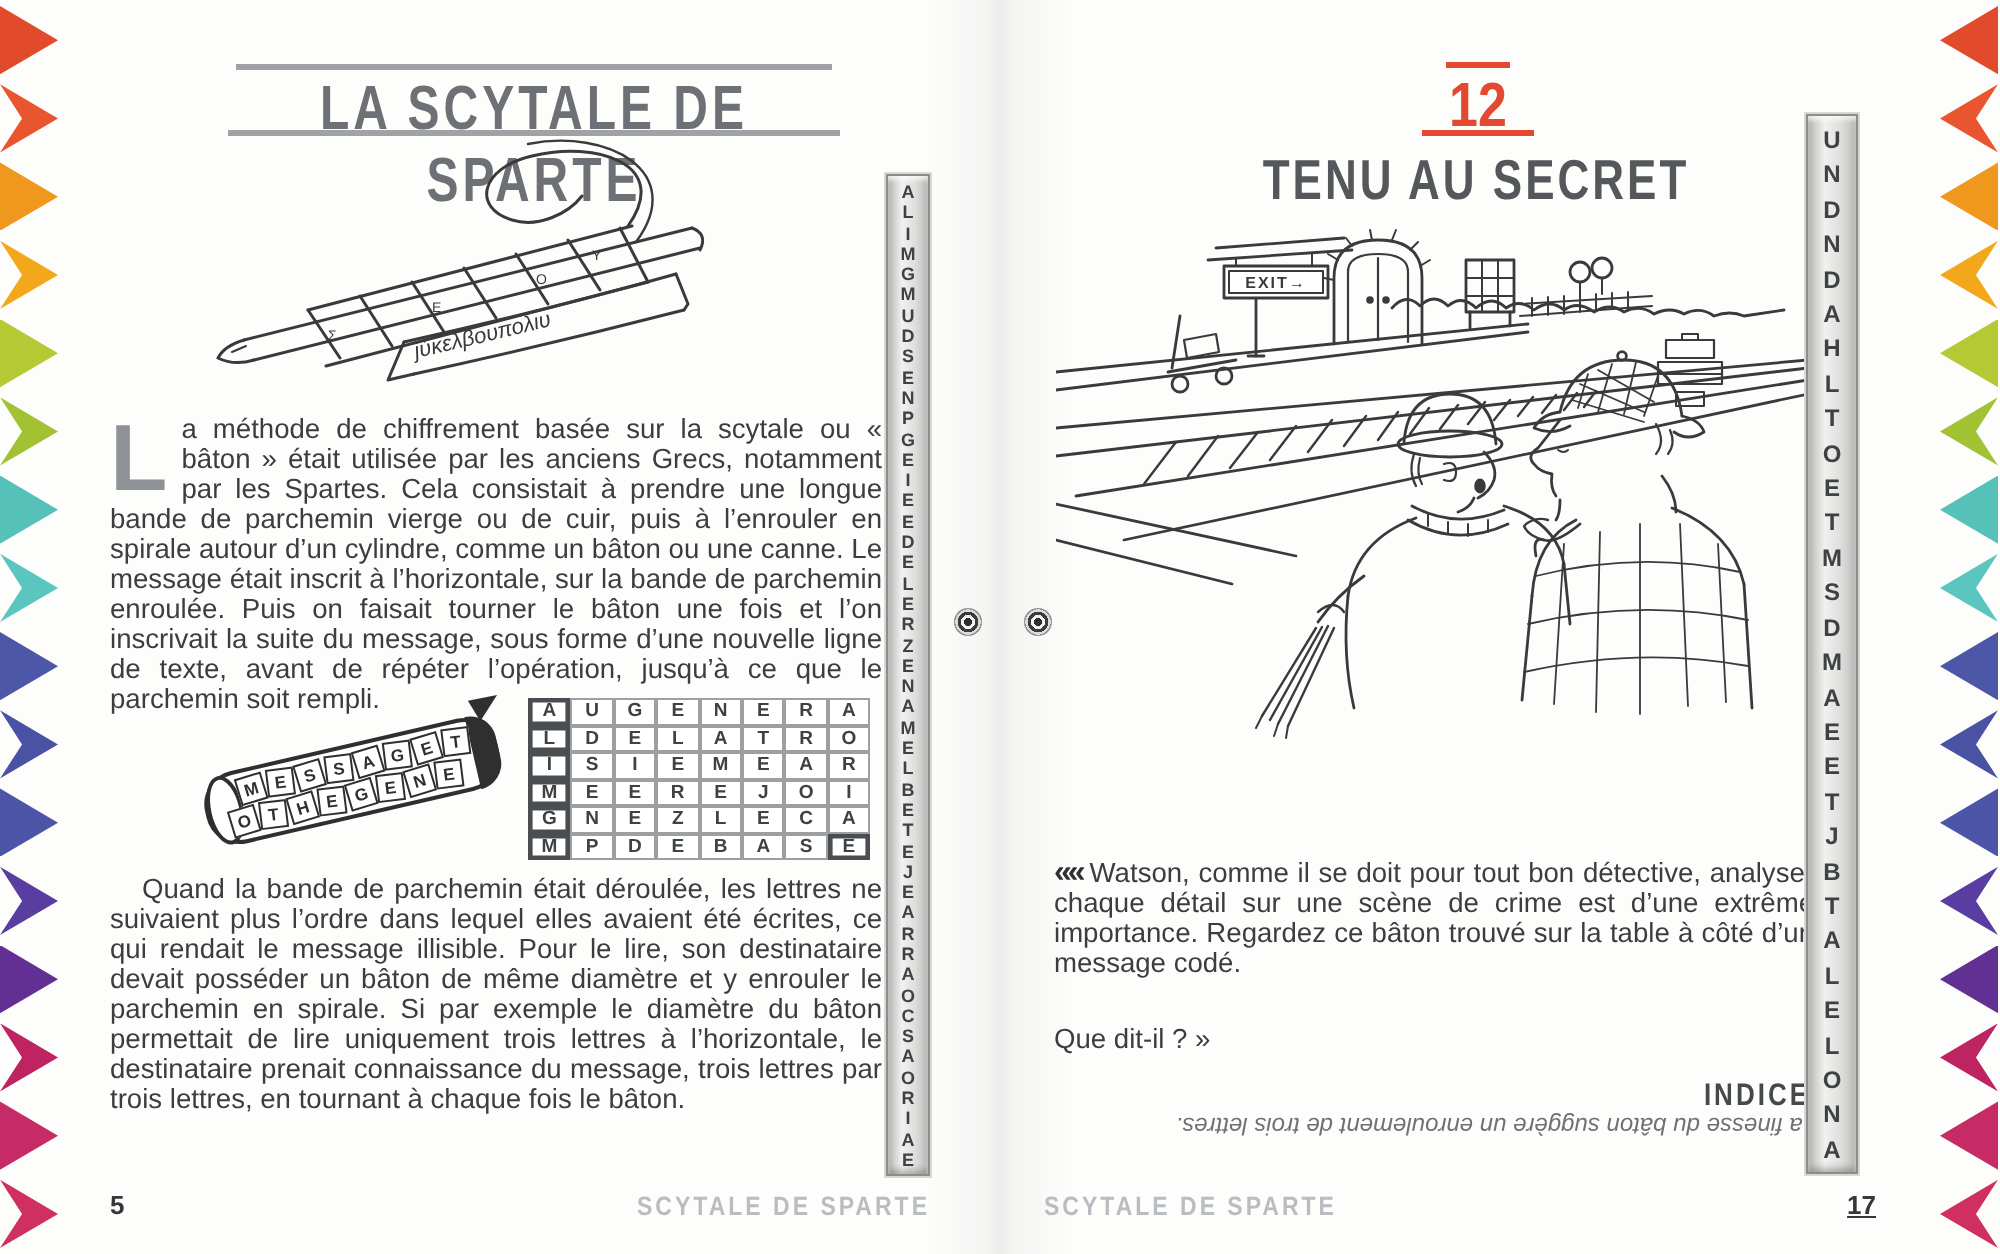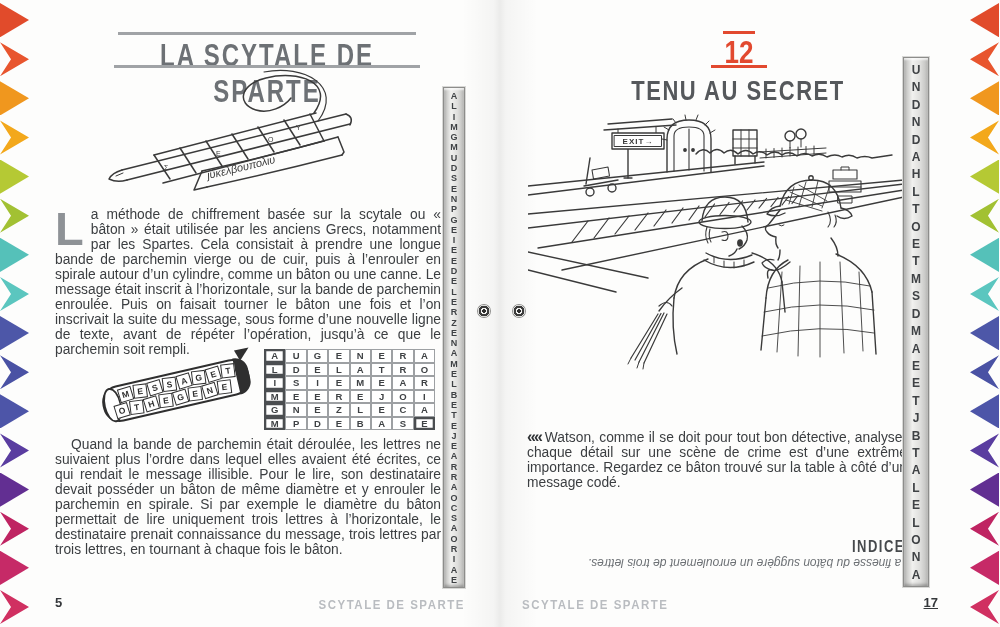--- a/index.html
+++ b/index.html
@@ -433,20 +433,21 @@
 
       <path d="M262,162 Q250,172 244,170 Q238,168 240,178"></path>
       <path d="M244,170 q-8,-2 -10,-7 q5,-5 12,-3" stroke-width="1.2"></path>
     </g>
     <text x="110" y="44" font-size="8" font-weight="bold" letter-spacing="1" fill="#3a3a3a" text-anchor="middle">EXIT→</text>
   </svg>
 
   <div class="para" id="quote">
     <span class="qmark">««</span><span>Watson, comme il se doit pour tout bon détective, analyser chaque détail sur une scène de crime est d’une extrême importance. Regardez ce bâton trouvé sur la table à côté d’un message codé.</span>
   </div>
+  <div class="para" id="question">Que dit-il ? »</div>
 
   <div id="indice">INDICE</div>
   <div id="hint">La finesse du bâton suggère un enroulement de trois lettres.</div>
 
   <div class="footer" id="ft-right">SCYTALE DE SPARTE</div>
   <div class="pagenum" id="pn-right">17</div>
 
   <div class="vstrip" id="right-strip">
       <span>U</span>
       <span>N</span>

